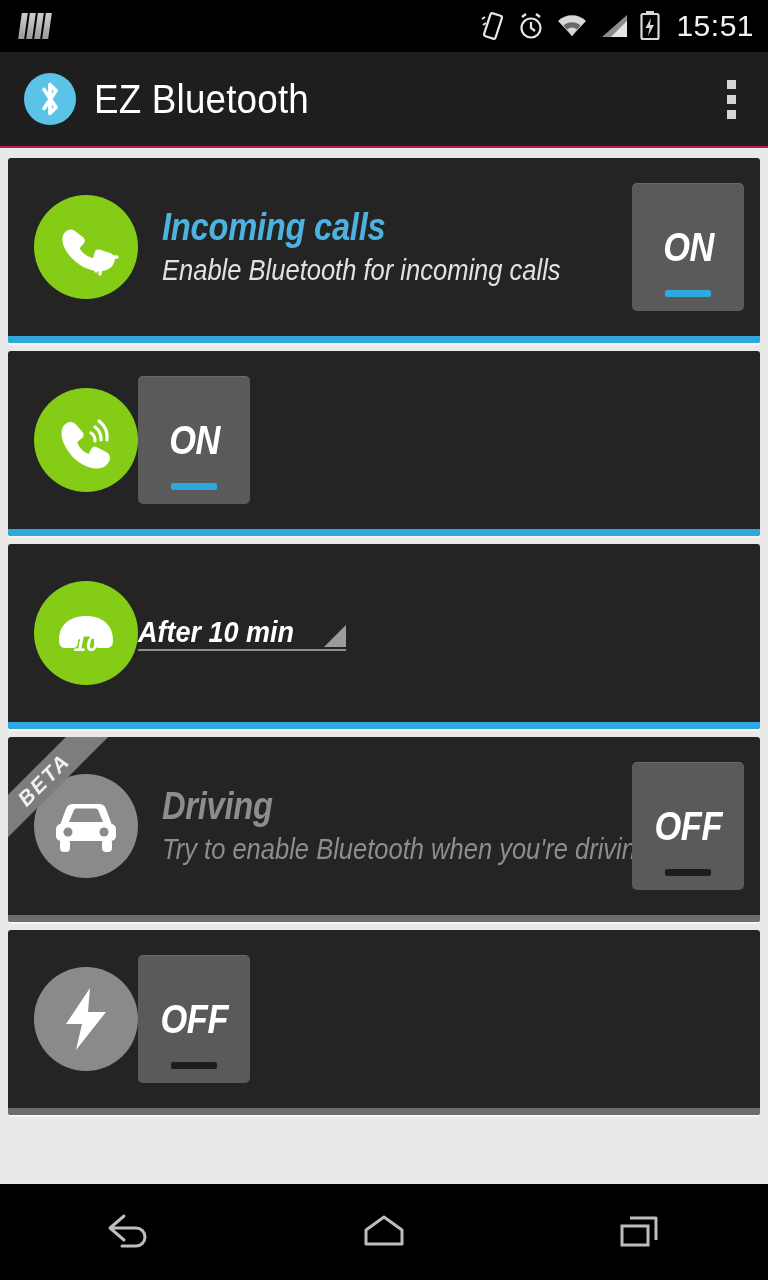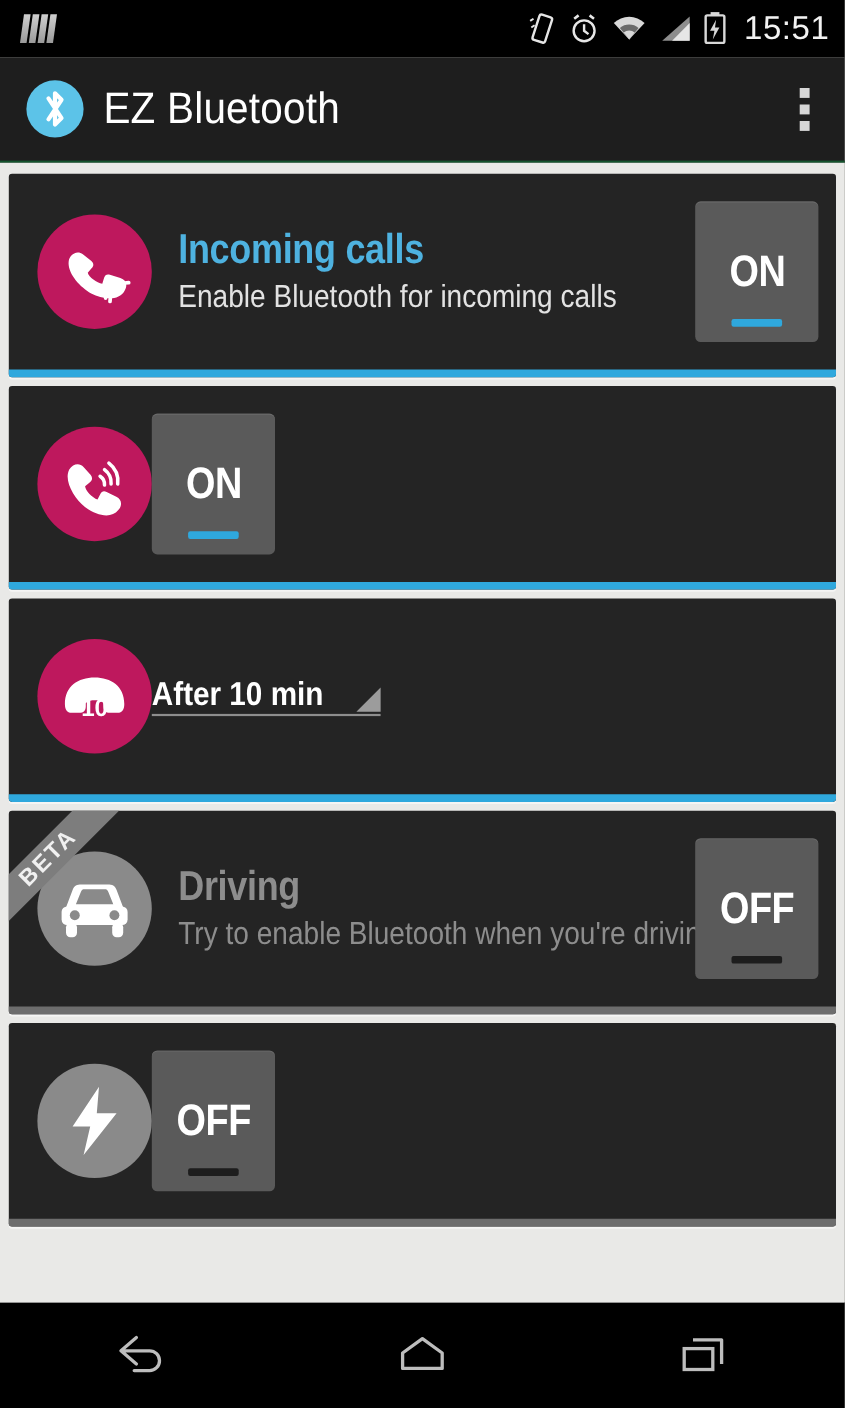--- a/index.html
+++ b/index.html
@@ -34,21 +34,21 @@
     display: block; width: 6px; height: 26px;
     background: linear-gradient(#cfcfcf, #9a9a9a);
   }
 
   
   .actionbar {
     height: 96px; background: #1e1e1e;
     display: flex; align-items: center;
     padding: 0 22px 0 24px;
     flex: 0 0 96px;
-    border-bottom: 2px solid #14532d;
+    border-bottom: 2px solid #be185d;
   }
   .bt-logo {
     width: 52px; height: 52px; border-radius: 50%;
     background: #5cc3e8; display: flex; align-items: center; justify-content: center;
     flex: 0 0 52px;
   }
   .app-title {
     color: #fff; font-size: 40px; margin-left: 18px;
     font-weight: 400; letter-spacing: .2px;
     font-family: "Liberation Sans", sans-serif;
@@ -66,37 +66,38 @@
     background: #e9e9e7;
     padding: 0 8px;
     overflow: hidden;
   }
   .card {
     position: relative;
     background: #242424;
     margin-top: 8px;
     border-radius: 3px;
     box-shadow: 0 2px 0 rgba(255,255,255,.55);
+    font-style: italic;
   }
   .card:first-child { margin-top: 10px; }
   .card-inner {
     display: flex; align-items: center;
     height: 178px; padding: 0 16px 0 26px;
     position: relative; z-index: 2;
   }
   .card-bar {
     height: 7px; width: 100%;
     background: #2fa8dd;
     border-radius: 0 0 3px 3px;
   }
   .card.disabled .card-bar { background: #6d6d6d; }
 
   .avatar {
     width: 104px; height: 104px; border-radius: 50%;
-    background: #be185d; flex: 0 0 104px;
+    background: #84cc16; flex: 0 0 104px;
     display: flex; align-items: center; justify-content: center;
     position: relative;
   }
   .card.disabled .avatar { background: #8a8a8a; }
 
   .texts { flex: 1 1 auto; margin-left: 24px; min-width: 0; }
   .t-title {
     color: #4eb2e0; font-size: 38px; font-weight: 700;
     line-height: 1.05; letter-spacing: -.3px;
     transform: scaleX(.86); transform-origin: left center;

